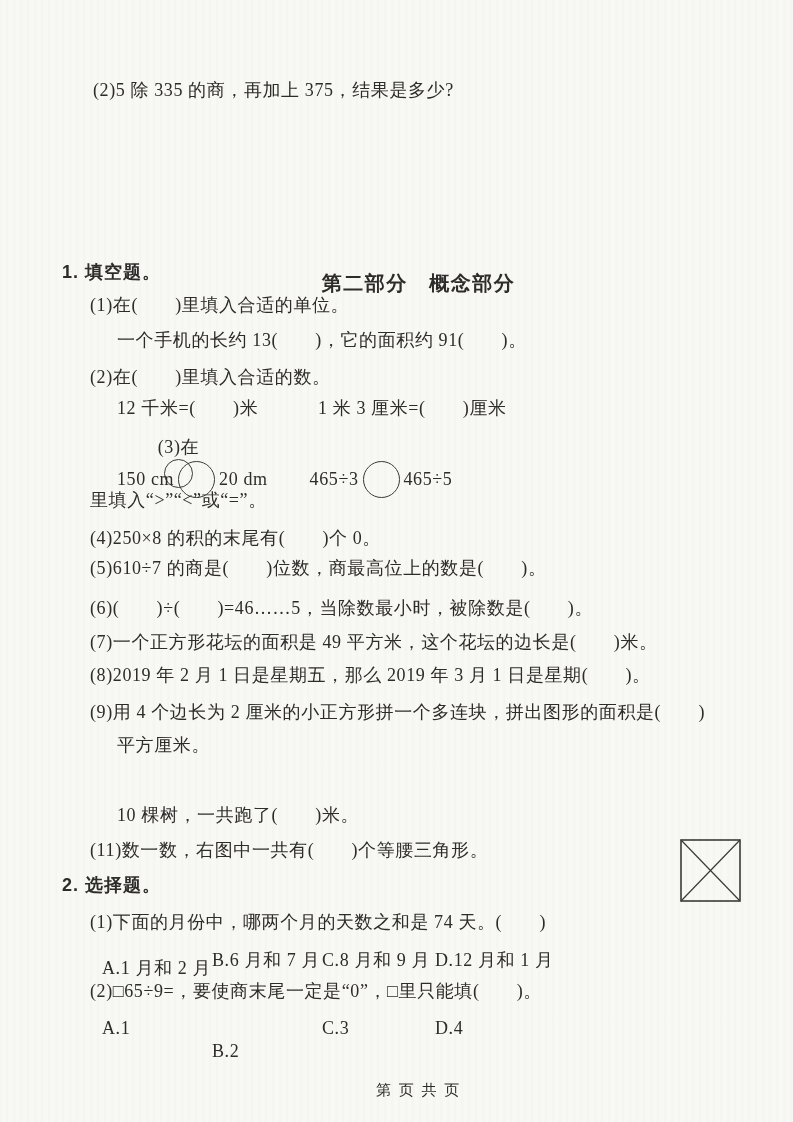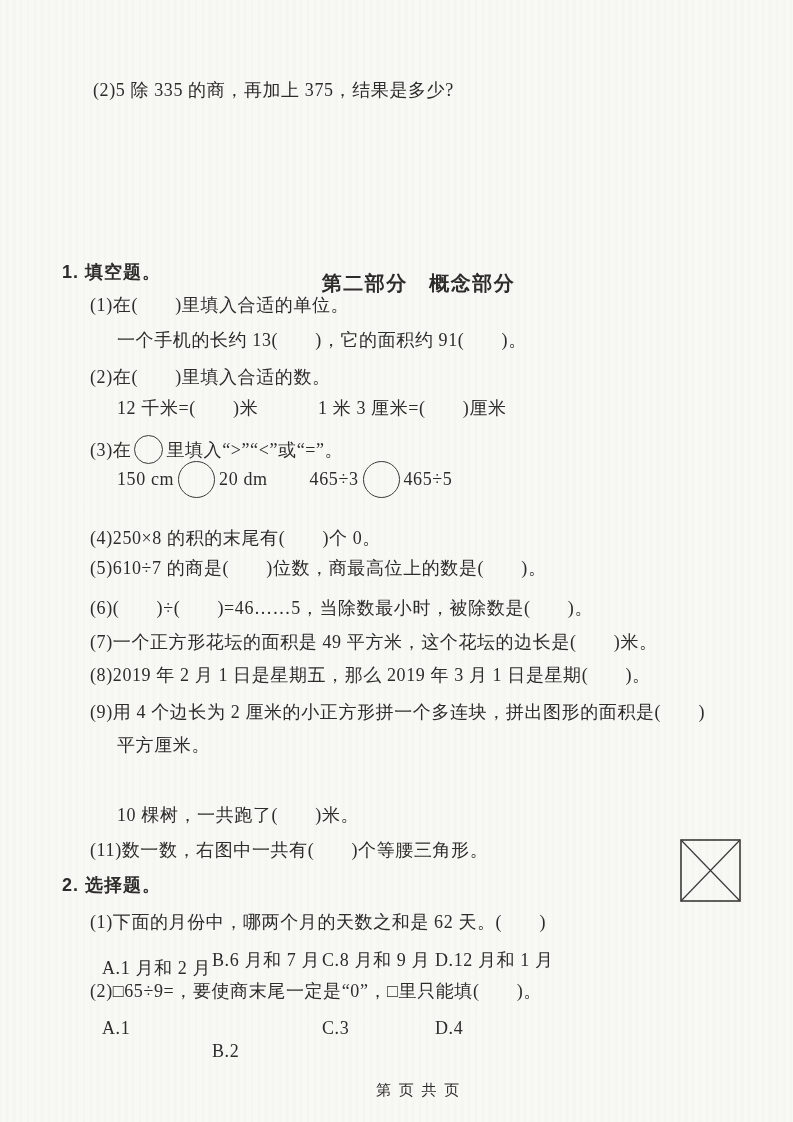--- a/index.html
+++ b/index.html
@@ -83,21 +83,21 @@
   <div class="line" style="left:90px; top:292px;">(1)在(　　)里填入合适的单位。</div>
 
   <div class="line" style="left:117px; top:327px;">一个手机的长约 13(　　)，它的面积约 91(　　)。</div>
 
   <div class="line" style="left:90px; top:364px;">(2)在(　　)里填入合适的数。</div>
 
   <div class="line" style="left:117px; top:395px;">12 千米=(　　)米</div>
 
   <div class="line" style="left:318px; top:395px;">1 米 3 厘米=(　　)厘米</div>
 
-  <div class="flexrow" style="left:90px; top:435px;">
+  <div class="flexrow" style="left:90px; top:435px;flex-direction:column;">
     <span>(3)在</span>
     <span class="circle c30"></span>
     <span>里填入“&gt;”“&lt;”或“=”。</span>
   </div>
 
   <div class="flexrow" style="left:117px; top:461px;">
     <span>150 cm</span>
     <span class="circle c38"></span>
     <span>20 dm</span>
     <span class="gap42">465÷3</span>
@@ -125,21 +125,21 @@
   <div class="line" style="left:90px; top:837px;">(11)数一数，右图中一共有(　　)个等腰三角形。</div>
 
   <svg class="sq-fig" style="left:680px; top:839px;" width="61" height="63" viewBox="0 0 61 63">
     <rect x="1" y="1" width="59" height="61" fill="none" stroke="#3c3a38" stroke-width="1.6"></rect>
     <line x1="1" y1="1" x2="60" y2="62" stroke="#3c3a38" stroke-width="1.2"></line>
     <line x1="60" y1="1" x2="1" y2="62" stroke="#3c3a38" stroke-width="1.2"></line>
   </svg>
 
   <div class="line bold-h" style="left:62px; top:872px;">2. 选择题。</div>
 
-  <div class="line" style="left:90px; top:909px;">(1)下面的月份中，哪两个月的天数之和是 62 天。(　　)</div>
+  <div class="line" style="left:90px; top:909px;">(1)下面的月份中，哪两个月的天数之和是 74 天。(　　)</div>
 
   <div class="line" style="left:102px; top:947px;margin-top:8px;">A.1 月和 2 月</div>
   <div class="line" style="left:212px; top:947px;">B.6 月和 7 月</div>
   <div class="line" style="left:322px; top:947px;">C.8 月和 9 月</div>
   <div class="line" style="left:435px; top:947px;">D.12 月和 1 月</div>
 
   <div class="line" style="left:90px; top:978px;">(2)□65÷9=，要使商末尾一定是“0”，□里只能填(　　)。</div>
 
   <div class="line" style="left:102px; top:1015px;">A.1</div>
   <div class="line" style="left:212px; top:1038px;">B.2</div>

